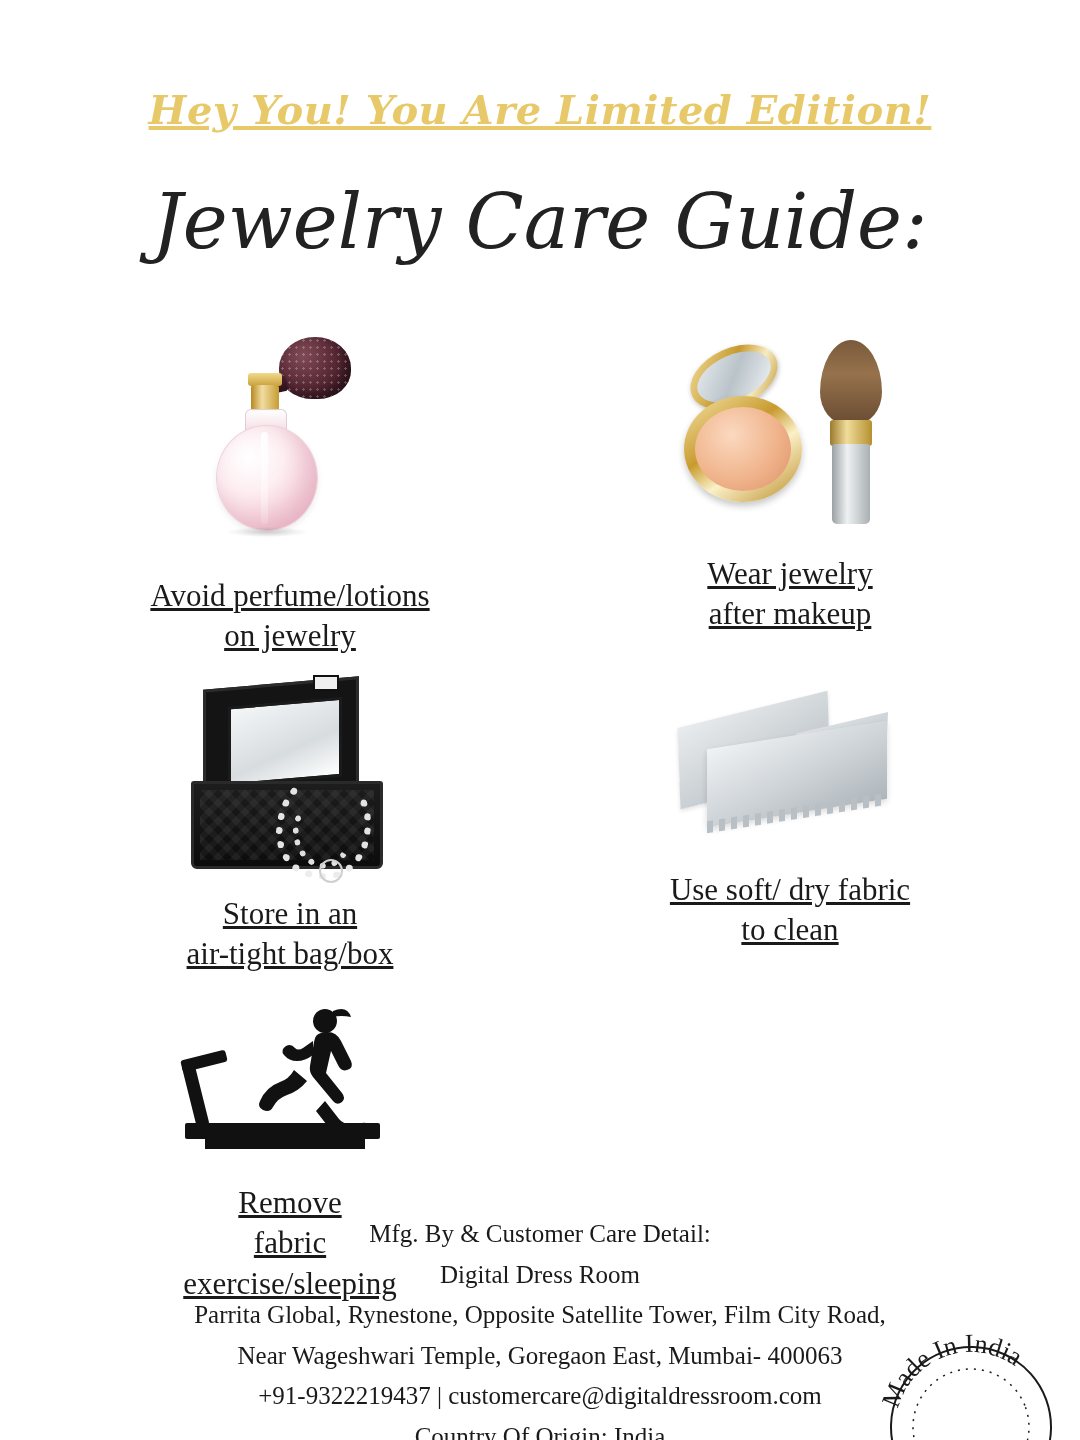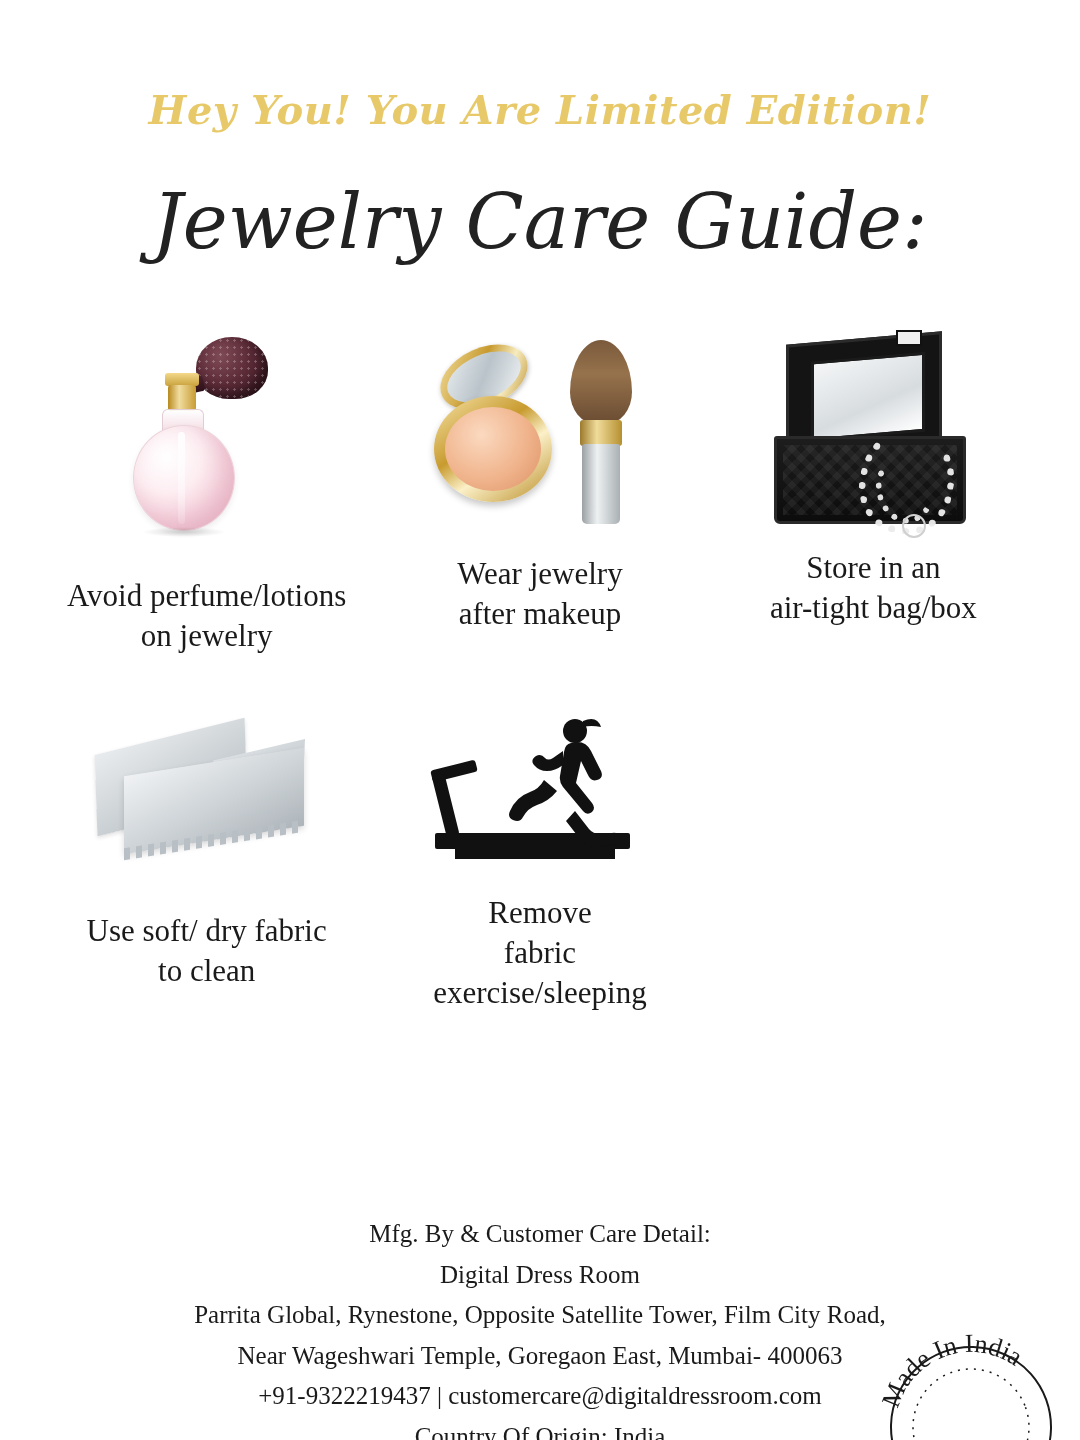--- a/index.html
+++ b/index.html
@@ -25,41 +25,43 @@
   
   .tagline {
     text-align: center;
     margin-top: 86px;
     font-family: "DejaVu Serif", serif;
     font-style: italic;
     font-weight: bold;
     font-size: 40px;
     letter-spacing: 0.5px;
     color: #e8c96a;
+    text-decoration: underline;
   }
   .title {
     text-align: center;
     margin-top: 44px;
     font-family: "DejaVu Serif", serif;
     font-style: italic;
     font-weight: normal;
     font-size: 76px;
     letter-spacing: 0px;
     color: #222222;
   }
 
   
   .grid {
     margin-top: 58px;
     display: grid;
-    grid-template-columns: repeat(3, 1fr);
+    grid-template-columns: repeat(2, 1fr);
     grid-template-rows: auto auto;
-    row-gap: 40px;
+    row-gap: 13px;
     padding: 0 40px;
     box-sizing: border-box;
+    text-decoration: underline;
   }
   .cell {
     display: flex;
     flex-direction: column;
     align-items: center;
     justify-content: flex-start;
   }
   .art {
     height: 230px;
     width: 100%;
@@ -76,21 +78,21 @@
     color: #1a1a1a;
     max-width: 330px;
   }
   .cell.r2 .art { height: 200px; }
 
   
   .cell-perfume .caption { margin-top: 22px; }
   .cell-makeup .caption { margin-top: 0px; }
   .cell-box .caption { margin-top: -6px; }
   .cell-water .caption { margin-top: 20px; }
-  .cell-cloth .caption { margin-top: 14px; }
+  .cell-cloth .caption { margin-top: 0; }
   .cell-exercise .caption { margin-top: -4px; }
 
   
   .perfume { position: relative; width: 170px; height: 220px; }
   .perfume .bulb {
     position: absolute; left: 74px; top: 8px; width: 72px; height: 62px;
     border-radius: 50% 50% 46% 46%;
     background: radial-gradient(circle at 34% 30%, #7e4a55 0%, #5c2b38 45%, #3a1620 100%);
     box-shadow: inset -6px -6px 12px rgba(0,0,0,0.45);
   }

